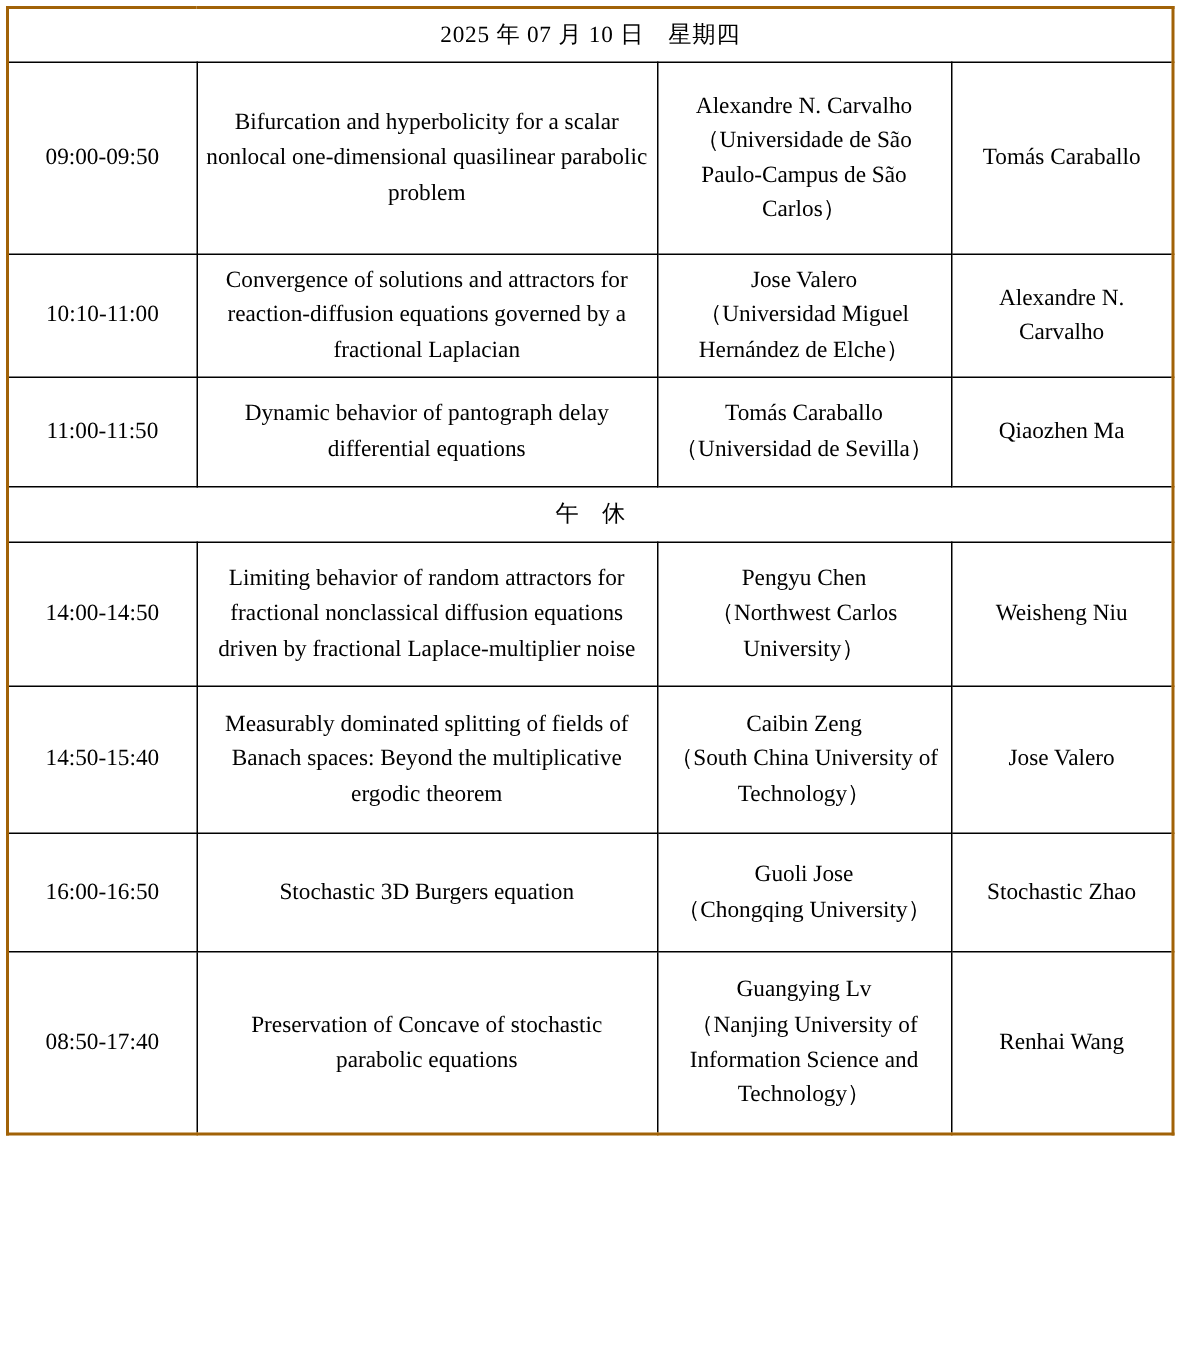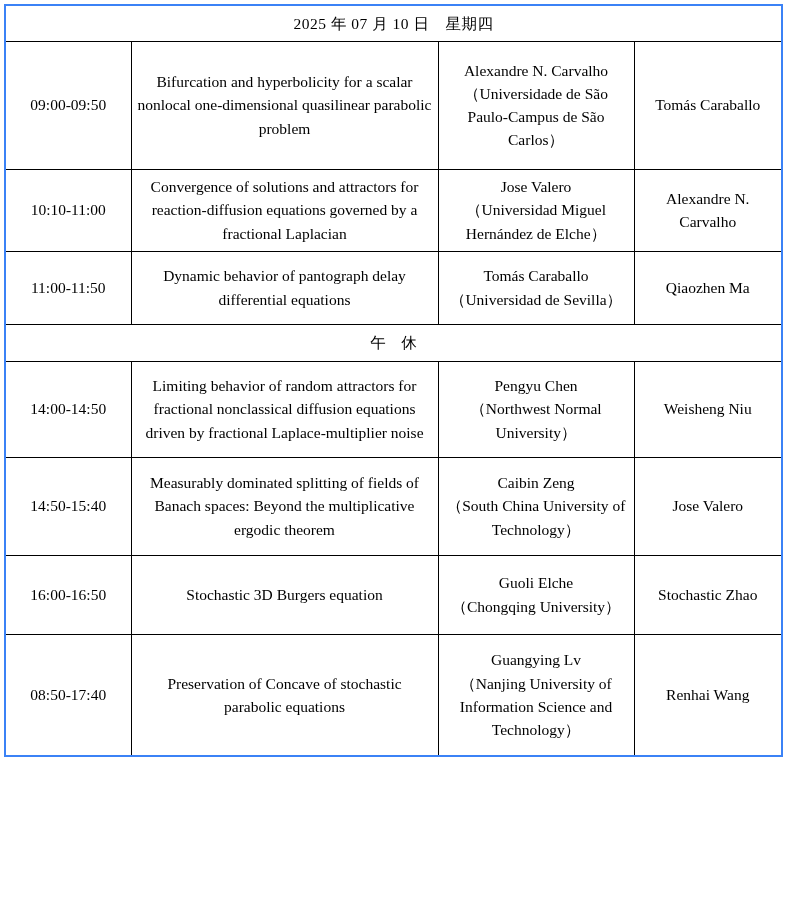--- a/index.html
+++ b/index.html
@@ -16,21 +16,21 @@
     width: 785px;
     height: 898px;
     box-sizing: border-box;
     padding: 4px;
     background: #ffffff;
   }
   table.schedule {
     border-collapse: collapse;
     width: 777px;
     table-layout: fixed;
-    border: 2px solid #3b82f6;
+    border: 2px solid #a16207;
   }
   table.schedule td, table.schedule th {
     border: 1px solid #000000;
     text-align: center;
     vertical-align: middle;
     padding: 2px 6px;
     font-size: 15.5px;
     font-weight: normal;
     line-height: 1.5;
     overflow: hidden;
@@ -112,41 +112,41 @@
 
     <tr style="height:37px">
       <td class="break-cell" colspan="4">午　休</td>
     </tr>
 
     <tr style="height:96px">
       <td class="time-cell">14:00-14:50</td>
       <td class="title-cell">Limiting behavior of random attractors for fractional nonclassical diffusion equations driven by fractional Laplace-multiplier noise</td>
       <td class="speaker-cell">
         <div>Pengyu Chen</div>
-        <div>（Northwest Normal University）</div>
+        <div>（Northwest Carlos University）</div>
       </td>
       <td class="chair-cell">Weisheng Niu</td>
     </tr>
 
     <tr style="height:98px">
       <td class="time-cell">14:50-15:40</td>
       <td class="title-cell">Measurably dominated splitting of fields of Banach spaces: Beyond the multiplicative ergodic theorem</td>
       <td class="speaker-cell">
         <div>Caibin Zeng</div>
         <div>（South China University of Technology）</div>
       </td>
       <td class="chair-cell">Jose Valero</td>
     </tr>
 
 
     <tr style="height:79px">
       <td class="time-cell">16:00-16:50</td>
       <td class="title-cell">Stochastic 3D Burgers equation</td>
       <td class="speaker-cell">
-        <div>Guoli Elche</div>
+        <div>Guoli Jose</div>
         <div>（Chongqing University）</div>
       </td>
       <td class="chair-cell">Stochastic Zhao</td>
     </tr>
 
     <tr style="height:122px">
       <td class="time-cell">08:50-17:40</td>
       <td class="title-cell">Preservation of Concave of stochastic parabolic equations</td>
       <td class="speaker-cell">
         <div>Guangying Lv</div>

